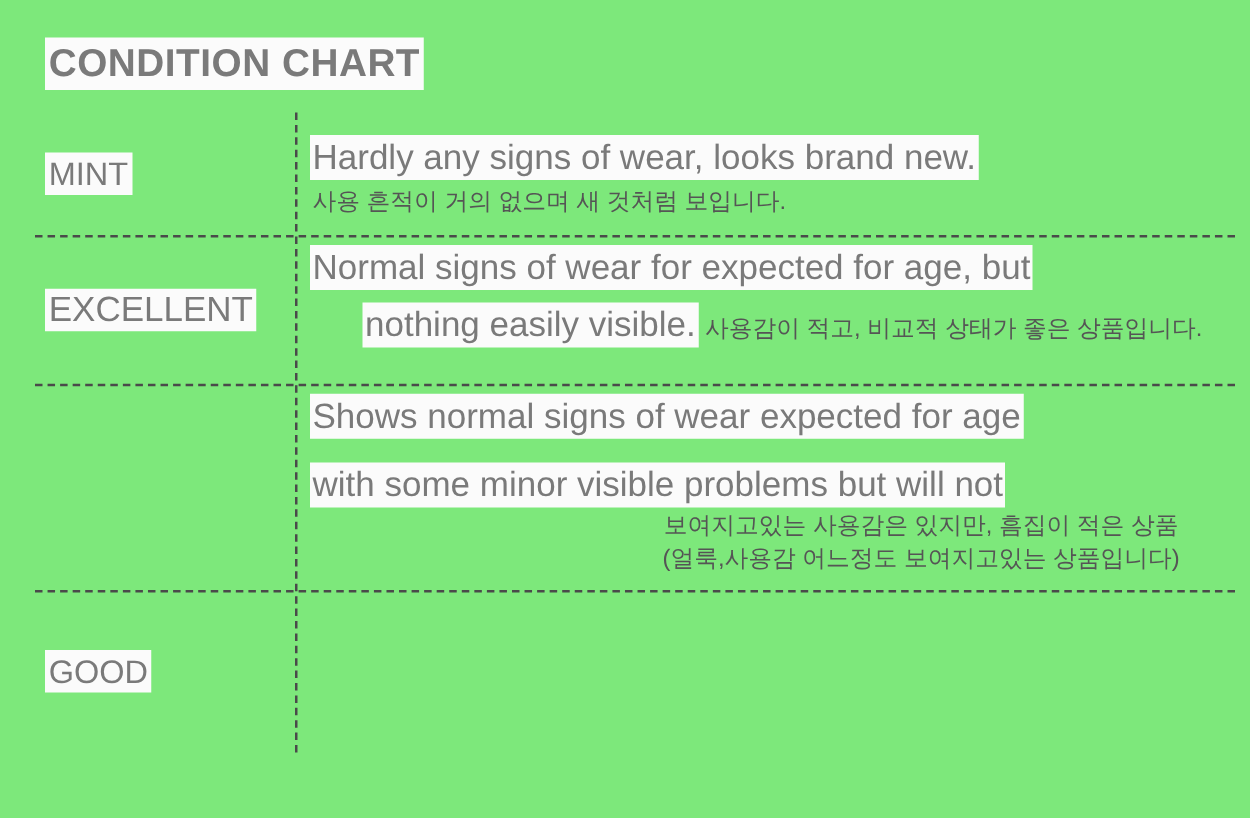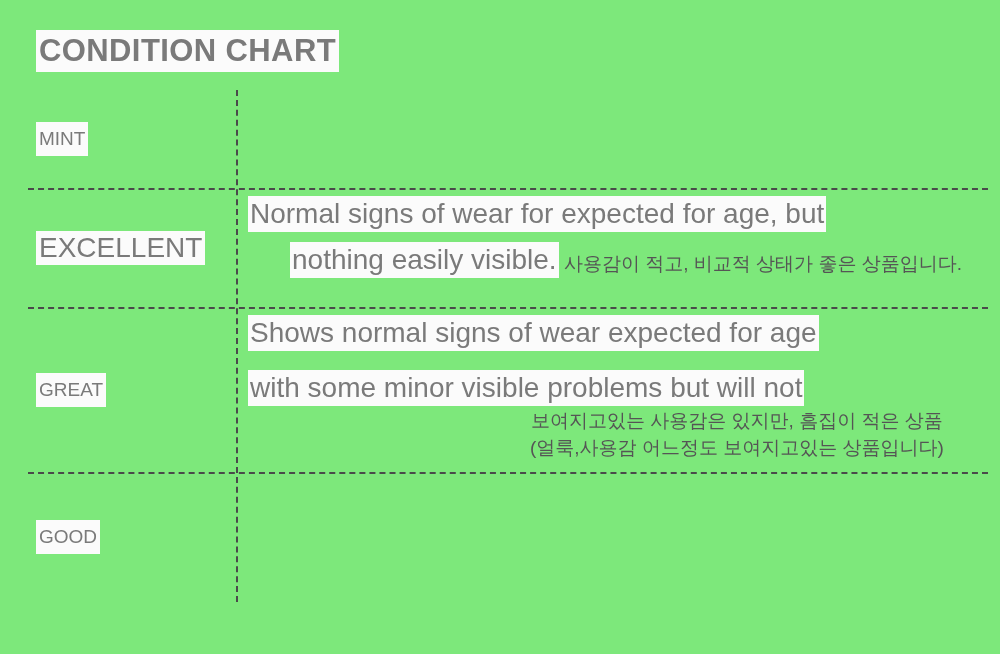--- a/index.html
+++ b/index.html
@@ -80,21 +80,21 @@
     top: 0;
     width: 236px;
     height: 100%;
     display: flex;
     align-items: center;
     justify-content: flex-start;
   }
   .label-text {
     display: inline-block;
     margin-left: 36px;
-    font-size: 19px;
+    font-size: 26px;
     color: #7a7a7a;
     background: #fbfbfb;
     line-height: 34px;
     padding: 0 3px;
     white-space: nowrap;
   }
   .label-excellent .label-text { font-size: 28px; margin-left: 36px; }
 
   .desc-cell {
     position: absolute;
@@ -164,41 +164,44 @@
   <div class="v-divider"></div>
 
   <div class="h-divider h1"></div>
   <div class="h-divider h2"></div>
   <div class="h-divider h3"></div>
 
   <div class="row row-mint">
     <div class="label-cell label-mint">
       <span class="label-text">MINT</span>
     </div>
+    <div class="desc-cell">
+      <div class="en-line mint-en">
+        <span class="en-text">Hardly any signs of wear, looks brand new.</span>
+      </div>
+      <div class="kr-text mint-kr">사용 흔적이 거의 없으며 새 것처럼 보입니다.</div>
+    </div>
   </div>
 
   <div class="row row-excellent">
     <div class="label-cell label-excellent">
       <span class="label-text">EXCELLENT</span>
     </div>
     <div class="desc-cell">
       <div class="en-line exc-en1">
         <span class="en-text">Normal signs of wear for expected for age, but</span>
       </div>
       <div class="en-line exc-en2">
         <span class="en-text">nothing easily visible.</span>
       </div>
       <div class="kr-text exc-kr">사용감이 적고, 비교적 상태가 좋은 상품입니다.</div>
     </div>
   </div>
 
   <div class="row row-great">
-    <div class="label-cell label-great">
-      <span class="label-text">GREAT</span>
-    </div>
     <div class="desc-cell">
       <div class="en-line grt-en1">
         <span class="en-text">Shows normal signs of wear expected for age</span>
       </div>
       <div class="en-line grt-en2">
         <span class="en-text">with some minor visible problems but will not</span>
       </div>
       <div class="kr-block grt-kr">
         <div>보여지고있는 사용감은 있지만, 흠집이 적은 상품</div>
         <div>(얼룩,사용감 어느정도 보여지고있는 상품입니다)</div>

